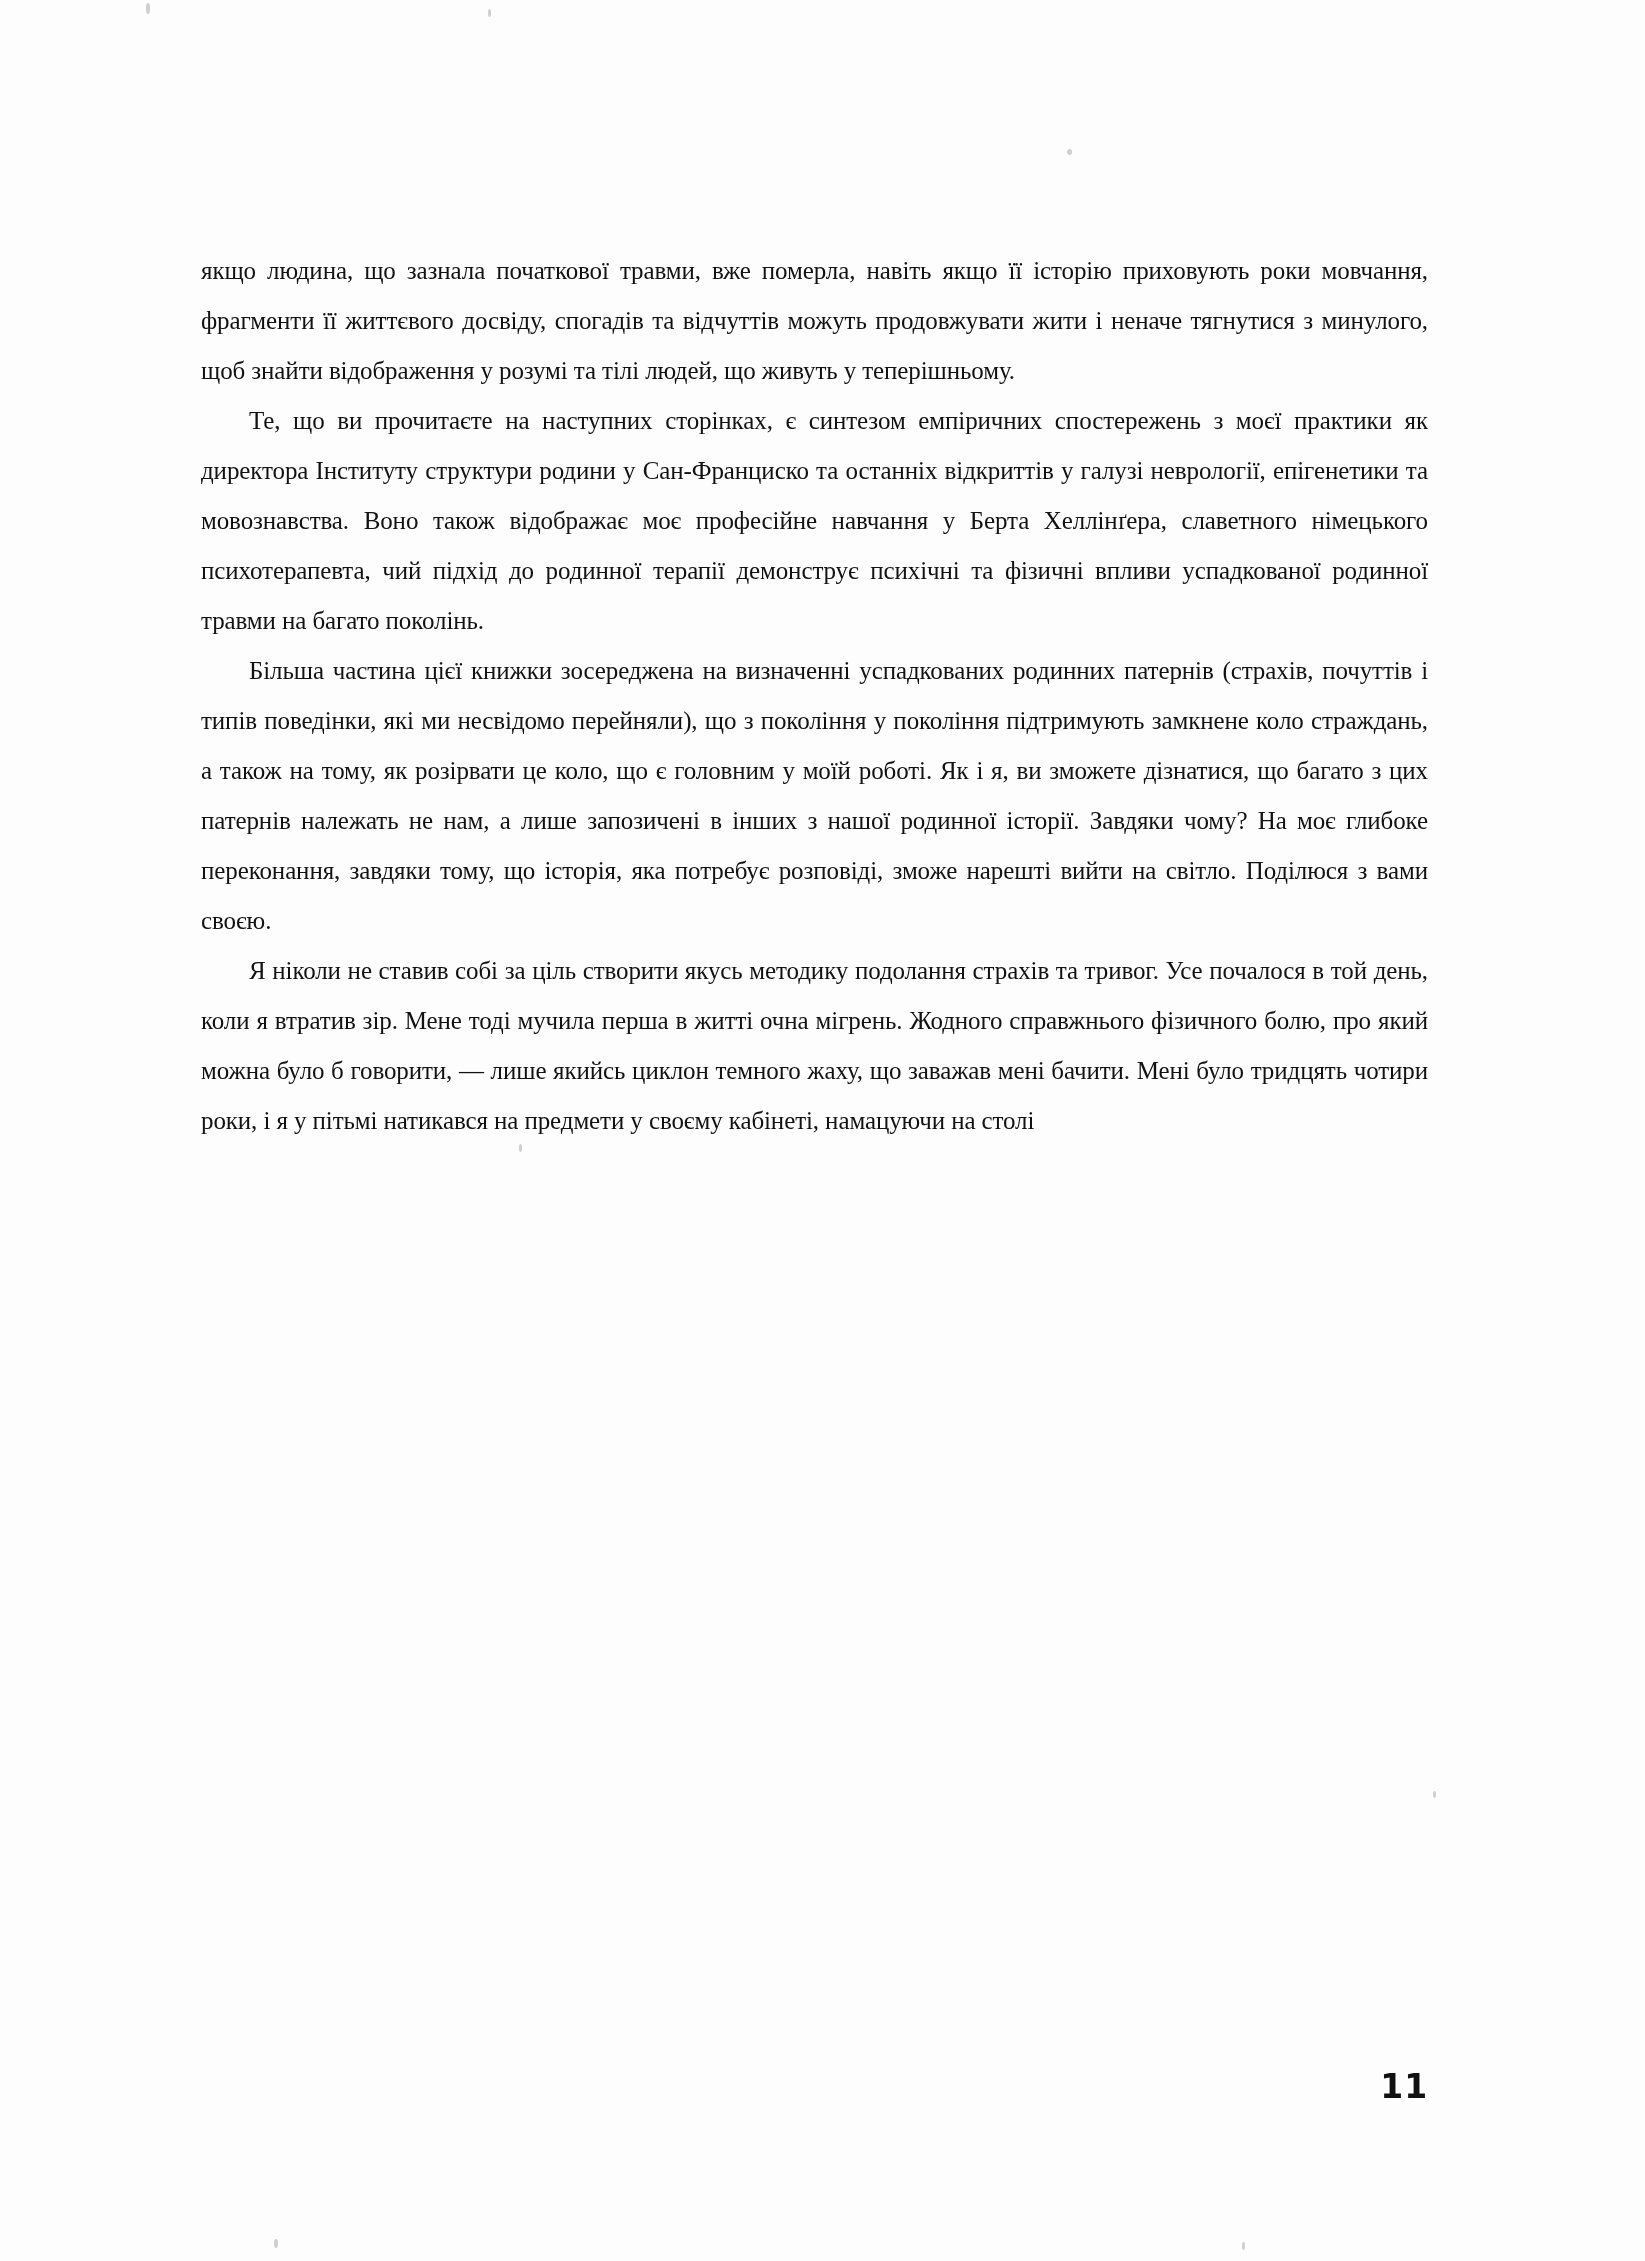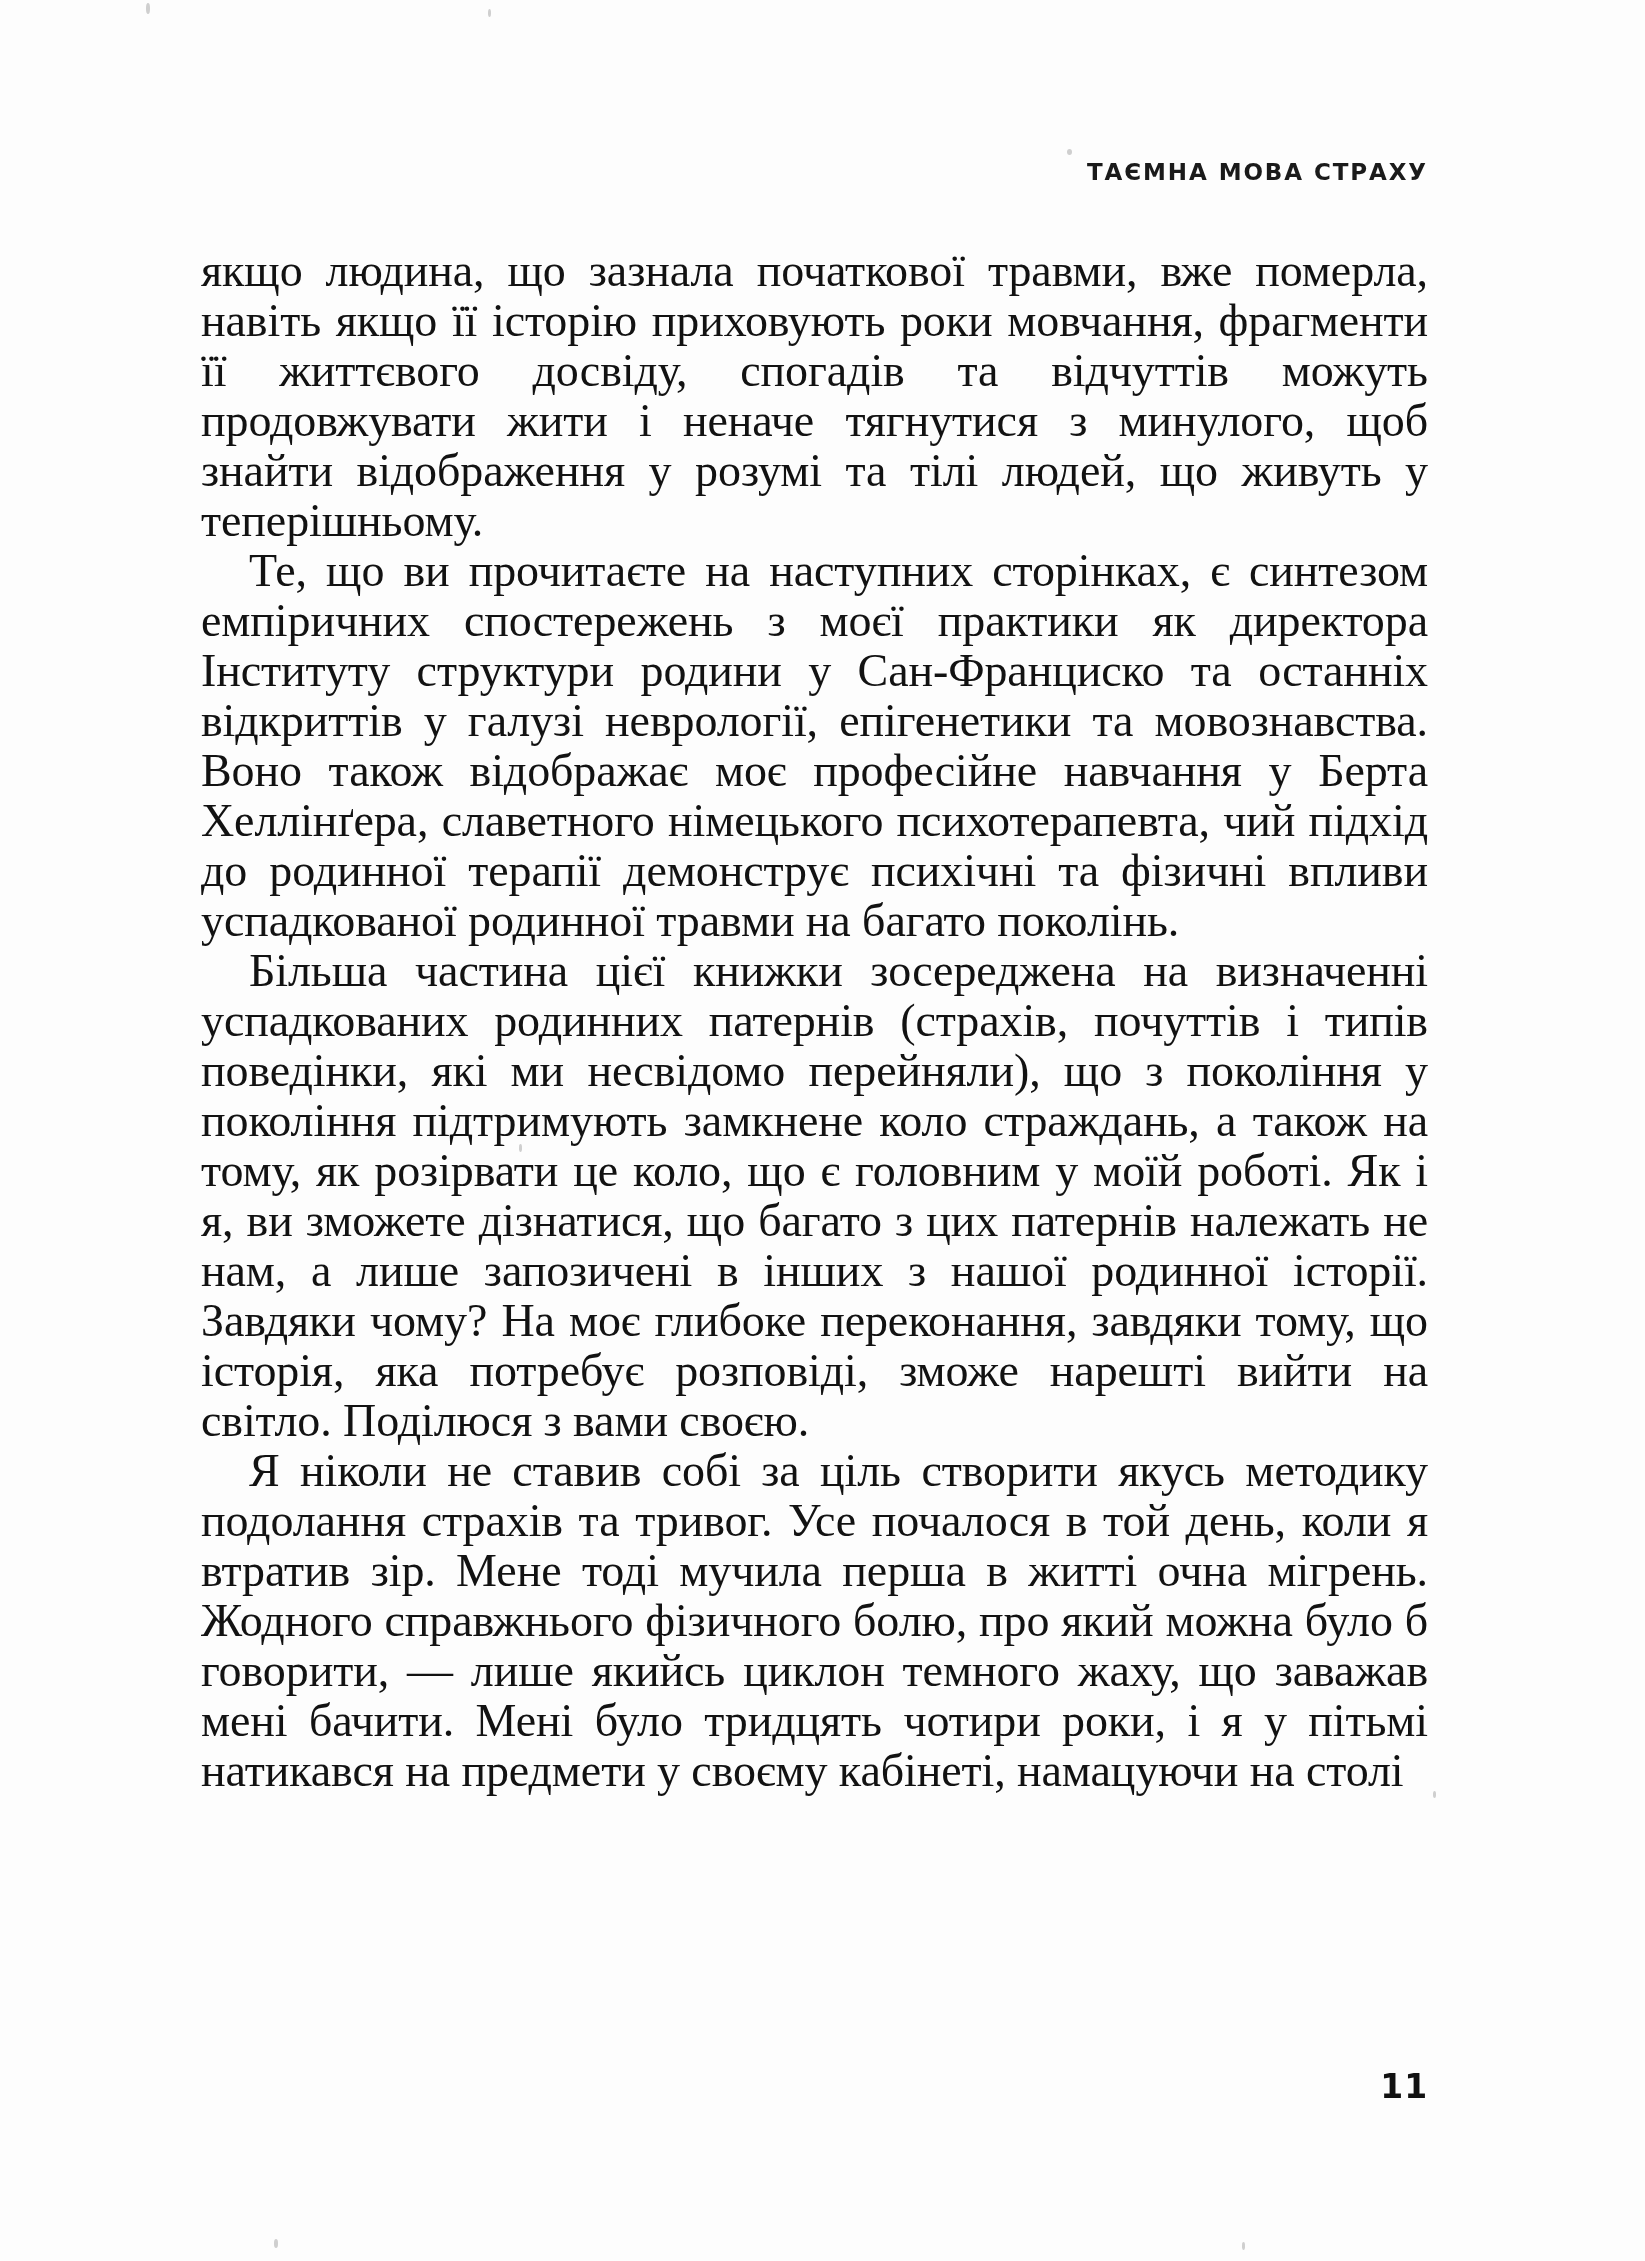--- a/index.html
+++ b/index.html
@@ -44,21 +44,21 @@
 
   .textblock {
     position: absolute;
     left: 201px;
     top: 246px;
     width: 1227px;
   }
 
   .para {
     margin: 0;
-    font-size: 46px;
+    font-size: 25px;
     line-height: 50px;
     text-align: justify;
     text-justify: inter-word;
     letter-spacing: -0.1px;
     color: #121212;
   }
 
   .para.indent::before {
     content: "";
     display: inline-block;
@@ -82,21 +82,20 @@
 <div class="page">
 
   <span class="speck" style="left:146px;  top:3.4px;   width:4.3px;  height:11px;"></span>
   <span class="speck" style="left:488px;  top:8.6px;  width:3.4px;  height:8.6px;"></span>
   <span class="speck" style="left:1067px; top:149px; width:5.1px;  height:6px;"></span>
   <span class="speck" style="left:519px;  top:1144px;width:3.4px;  height:7.7px;"></span>
   <span class="speck" style="left:1433px; top:1791px;width:3.4px;  height:6.9px;"></span>
   <span class="speck" style="left:274px;  top:2239px;width:4.3px;  height:8.6px;"></span>
   <span class="speck" style="left:1242px; top:2242px;width:3.4px;  height:7.7px;"></span>
 
-  <div class="running-head">ТАЄМНА МОВА СТРАХУ</div>
 
   <div class="textblock">
     <p class="para">якщо людина, що зазнала початкової травми, вже померла, навіть якщо її історію приховують роки мовчання, фрагменти її життєвого досвіду, спогадів та відчуттів можуть продовжувати жити і неначе тягнутися з минулого, щоб знайти відображення у розумі та тілі людей, що живуть у теперішньому.</p>
     <p class="para indent">Те, що ви прочитаєте на наступних сторінках, є синтезом емпіричних спостережень з моєї практики як директора Інституту структури родини у Сан-Франциско та останніх відкриттів у галузі неврології, епігенетики та мовознавства. Воно також відображає моє професійне навчання у Берта Хеллінґера, славетного німецького психотерапевта, чий підхід до родинної терапії демонструє психічні та фізичні впливи успадкованої родинної травми на багато поколінь.</p>
     <p class="para indent">Більша частина цієї книжки зосереджена на визначенні успадкованих родинних патернів (страхів, почуттів і типів поведінки, які ми несвідомо перейняли), що з покоління у покоління підтримують замкнене коло страждань, а також на тому, як розірвати це коло, що є головним у моїй роботі. Як і я, ви зможете дізнатися, що багато з цих патернів належать не нам, а лише запозичені в інших з нашої родинної історії. Завдяки чому? На моє глибоке переконання, завдяки тому, що історія, яка потребує розповіді, зможе нарешті вийти на світло. Поділюся з вами своєю.</p>
     <p class="para indent">Я ніколи не ставив собі за ціль створити якусь методику подолання страхів та тривог. Усе почалося в той день, коли я втратив зір. Мене тоді мучила перша в житті очна мігрень. Жодного справжнього фізичного болю, про який можна було б говорити, — лише якийсь циклон темного жаху, що заважав мені бачити. Мені було тридцять чотири роки, і я у пітьмі натикався на предмети у своєму кабінеті, намацуючи на столі</p>
   </div>
 
   <div class="folio">11</div>
 

